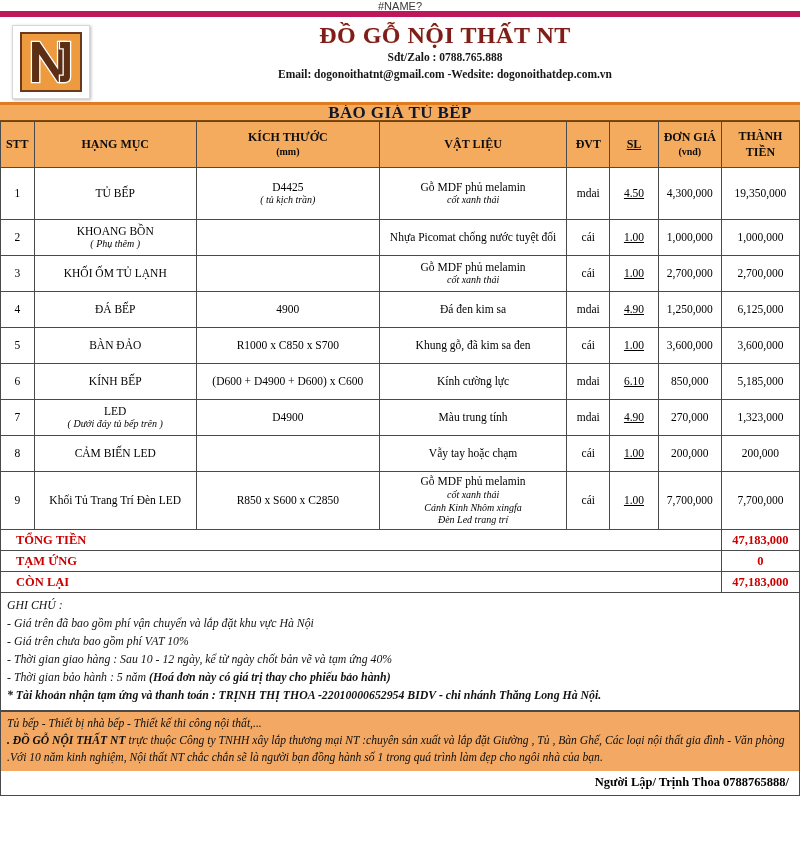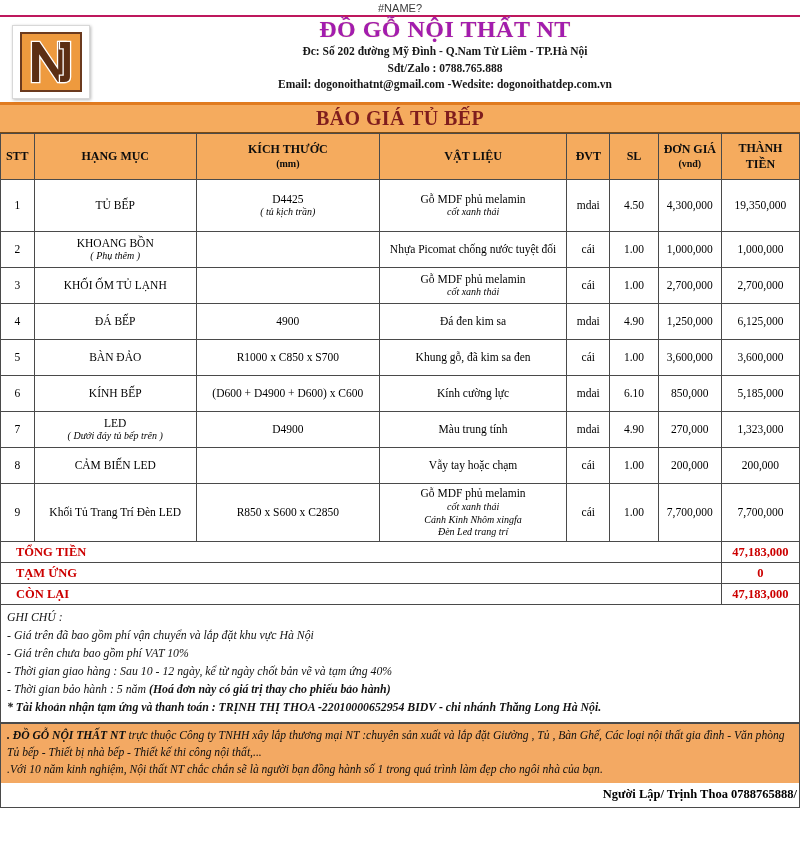--- a/index.html
+++ b/index.html
@@ -16,21 +16,21 @@
   .page { width: 800px; height: 853px; position: relative; background:#fff; }
 
   
   .namebar {
     height: 17px;
     display: flex; align-items: center; justify-content: center;
     font-family: "Liberation Sans", "DejaVu Sans", sans-serif;
     font-size: 11px;
     color: #3a3a3a;
     background: #ffffff;
-    border-bottom: 2px solid #be185d;
+    border-bottom: 6px solid #be185d;
   }
 
   
   .letterhead {
     position: relative;
     height: 88px;
     background: #ffffff;
     border-bottom: 3px solid #E07B20;
   }
   .logo-wrap {
@@ -45,37 +45,38 @@
     width: 62px; height: 60px;
     background: #EE9A3E;
     border: 2px solid #6B3A1E;
     position: relative;
   }
   .logo-sq svg { display:block; width:100%; height:100%; }
 
   .lh-text { padding-left: 100px; padding-right: 10px; text-align: center; }
   .company-name {
     font-size: 24px; font-weight: bold; letter-spacing: .5px;
-    color: #a21caf;
+    color: #7f1d1d;
     line-height: 1.08;
+    padding-top: 6px;
     text-shadow: 0 0 1px rgba(200,120,20,.4);
   }
   .addr, .phone, .mail {
     font-size: 11.5px; font-weight: bold; color: #171717;
     line-height: 1.45;
   }
 
   
   .quote-title {
-    height: 28px;
+    height: 16px;
     background: #F5AB5E;
     border-bottom: 1.5px solid #7a4a12;
     display:flex; align-items:center; justify-content:center;
-    font-size: 20px; font-weight: bold; letter-spacing: .4px;
-    color: #7f1d1d;
+    font-size: 17px; font-weight: bold; letter-spacing: .4px;
+    color: #0f172a;
   }
 
   
   table.qt {
     width: 800px;
     border-collapse: collapse;
     table-layout: fixed;
   }
   table.qt th, table.qt td {
     border: 1px solid #4a4a4a;
@@ -92,21 +93,21 @@
     height: 46px;
     color: #0d0d0d;
   }
   th .sub { font-size: 10px; font-weight: bold; display:block; }
 
   .c-stt   { width: 33px;  text-align:center; }
   .c-item  { width: 160px; text-align:center; }
   .c-size  { width: 180px; text-align:center; }
   .c-mat   { width: 185px; text-align:center; }
   .c-dvt   { width: 42px;  text-align:center; }
-  .c-sl    { width: 48px;  text-align:center; }
+  .c-sl    { width: 48px;  text-align:center;text-decoration:underline; }
   .c-price { width: 62px;  text-align:center; }
   .c-total { width: 77px;  text-align:center; }
 
   td.num { text-align:center; }
   .sub-ital { font-style: italic; font-size: 10px; display:block; }
 
   
   tr.sum td {
     font-weight: bold;
     color: #CC0000;
@@ -143,21 +144,21 @@
   .orangefoot .fline {
     font-size: 11.6px; font-style: italic; line-height: 1.5;
     color: #0f0f0f;
   }
   .orangefoot .fline .bb { font-weight: bold; font-style: italic; }
 
   .signrow {
     background: #ffffff;
     height: 25px;
     display:flex; align-items:center; justify-content:flex-end;
-    padding-right: 2px;
+    padding-right: 10px;
     border-left: 1px solid #4a4a4a;
     border-right: 1px solid #4a4a4a;
     border-bottom: 1px solid #4a4a4a;
   }
   .signrow span { font-size: 12.5px; font-weight: bold; }
 </style>
 </head>
 <body>
 
 <div class="page">
@@ -170,21 +171,20 @@
     <div class="logo-wrap">
       <div class="logo-sq">
         <svg viewBox="0 0 62 60" aria-hidden="true">
           <path d="M10 8 L10 52 L19 52 L19 24 L38 52 L47 52 L47 8 L38 8 L38 36 L19 8 Z" fill="#5C2E13" stroke="#ffffff" stroke-width="1.4"></path>
           <path d="M40 8 L52 8 L52 46 C52 50 49 52 45 52 L40 52 L40 44 L44 44 L44 16 L40 16 Z" fill="#5C2E13" stroke="#ffffff" stroke-width="1.4"></path>
         </svg>
       </div>
     </div>
     <div class="lh-text">
       <div class="company-name">ĐỒ GỖ NỘI THẤT NT</div>
-      <div class="addr">Đc: Số 202 đường Mỹ Đình - Q.Nam Từ Liêm - TP.Hà Nội</div>
       <div class="phone">Sđt/Zalo : 0788.765.888</div>
       <div class="mail">Email: dogonoithatnt@gmail.com -Wedsite: dogonoithatdep.com.vn</div>
     </div>
   </div>
 
   <div class="quote-title">BÁO GIÁ TỦ BẾP</div>
 
   <table class="qt">
     <thead>
       <tr>
@@ -313,22 +313,22 @@
   <div class="notes">
     <div class="nline">GHI CHÚ :</div>
     <div class="nline">- Giá trên đã bao gồm phí vận chuyển và lắp đặt khu vực Hà Nội</div>
     <div class="nline">- Giá trên chưa bao gồm phí VAT 10%</div>
     <div class="nline">- Thời gian giao hàng : Sau 10 - 12 ngày, kể từ ngày chốt bản vẽ và tạm ứng 40%</div>
     <div class="nline"><span>- Thời gian bảo hành : 5 năm </span><span class="bold-in">(Hoá đơn này có giá trị thay cho phiếu bảo hành)</span></div>
     <div class="nline b">* Tài khoản nhận tạm ứng và thanh toán : TRỊNH THỊ THOA -22010000652954 BIDV - chi nhánh Thăng Long Hà Nội.</div>
   </div>
 
   <div class="orangefoot">
+    <div class="fline">Tủ bếp - Thiết bị nhà bếp - Thiết kế thi công nội thất,...</div>
     <div class="fline"><span class="bb">. ĐỒ GỖ NỘI THẤT NT</span><span>  trực thuộc Công ty TNHH xây lắp thương mại NT  :chuyên sản xuất và lắp đặt Giường , Tủ , Bàn Ghế, Các loại nội thất gia đình - Văn phòng</span></div>
-    <div class="fline">Tủ bếp - Thiết bị nhà bếp - Thiết kế thi công nội thất,...</div>
     <div class="fline">.Với 10 năm kinh nghiệm, Nội thất NT chắc chắn sẽ là người bạn đồng hành số 1 trong quá trình làm đẹp cho ngôi nhà của bạn.</div>
   </div>
 
   <div class="signrow">
     <span>Người Lập/ Trịnh Thoa 0788765888/</span>
   </div>
 
 </div>
 
 </body></html>

